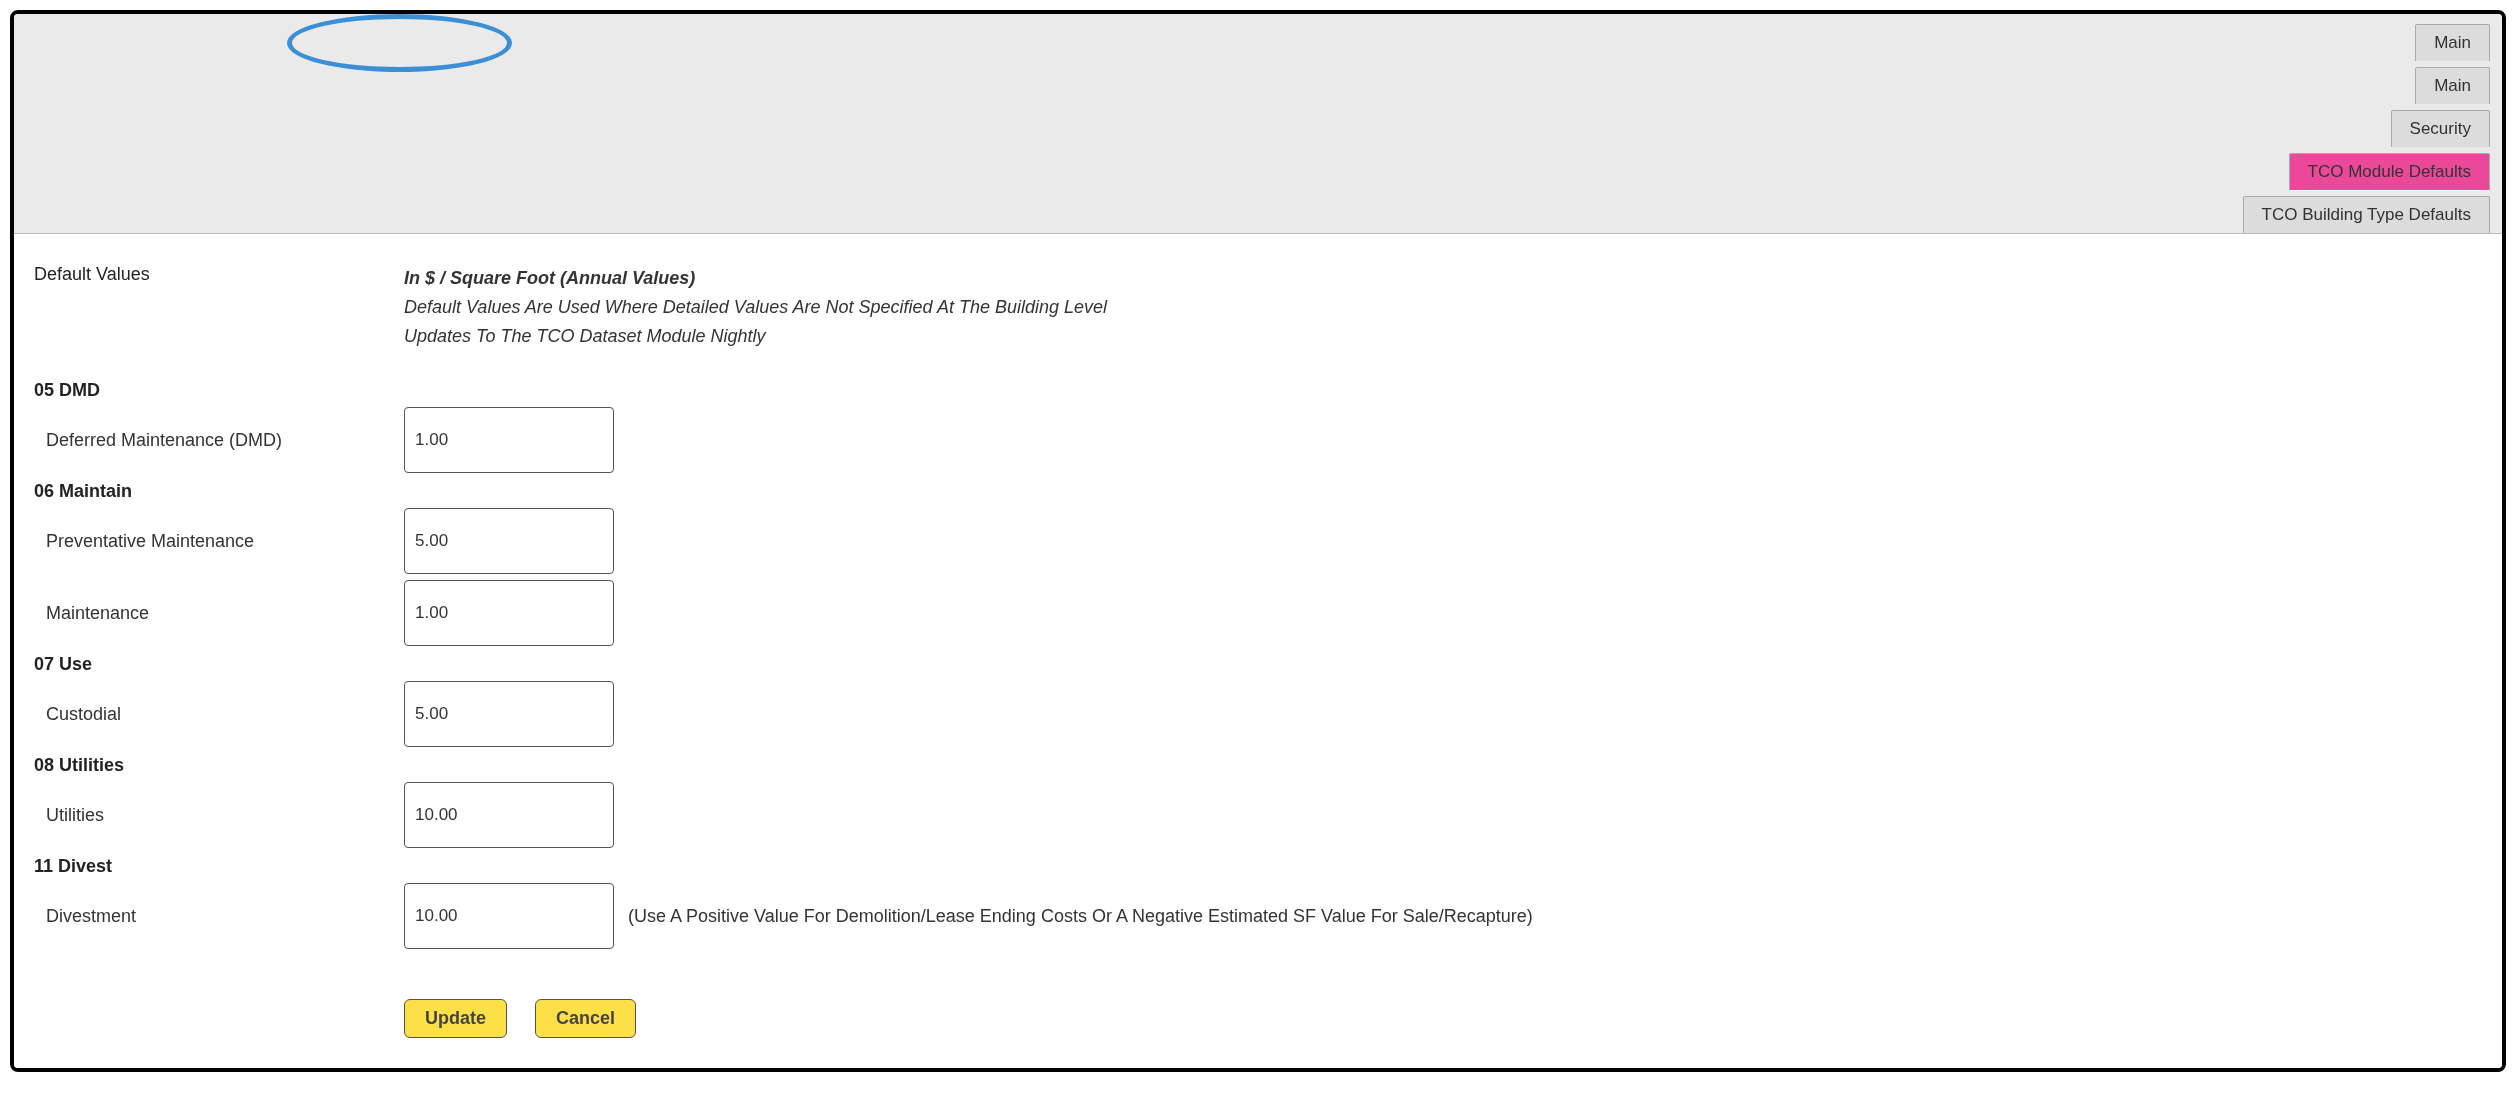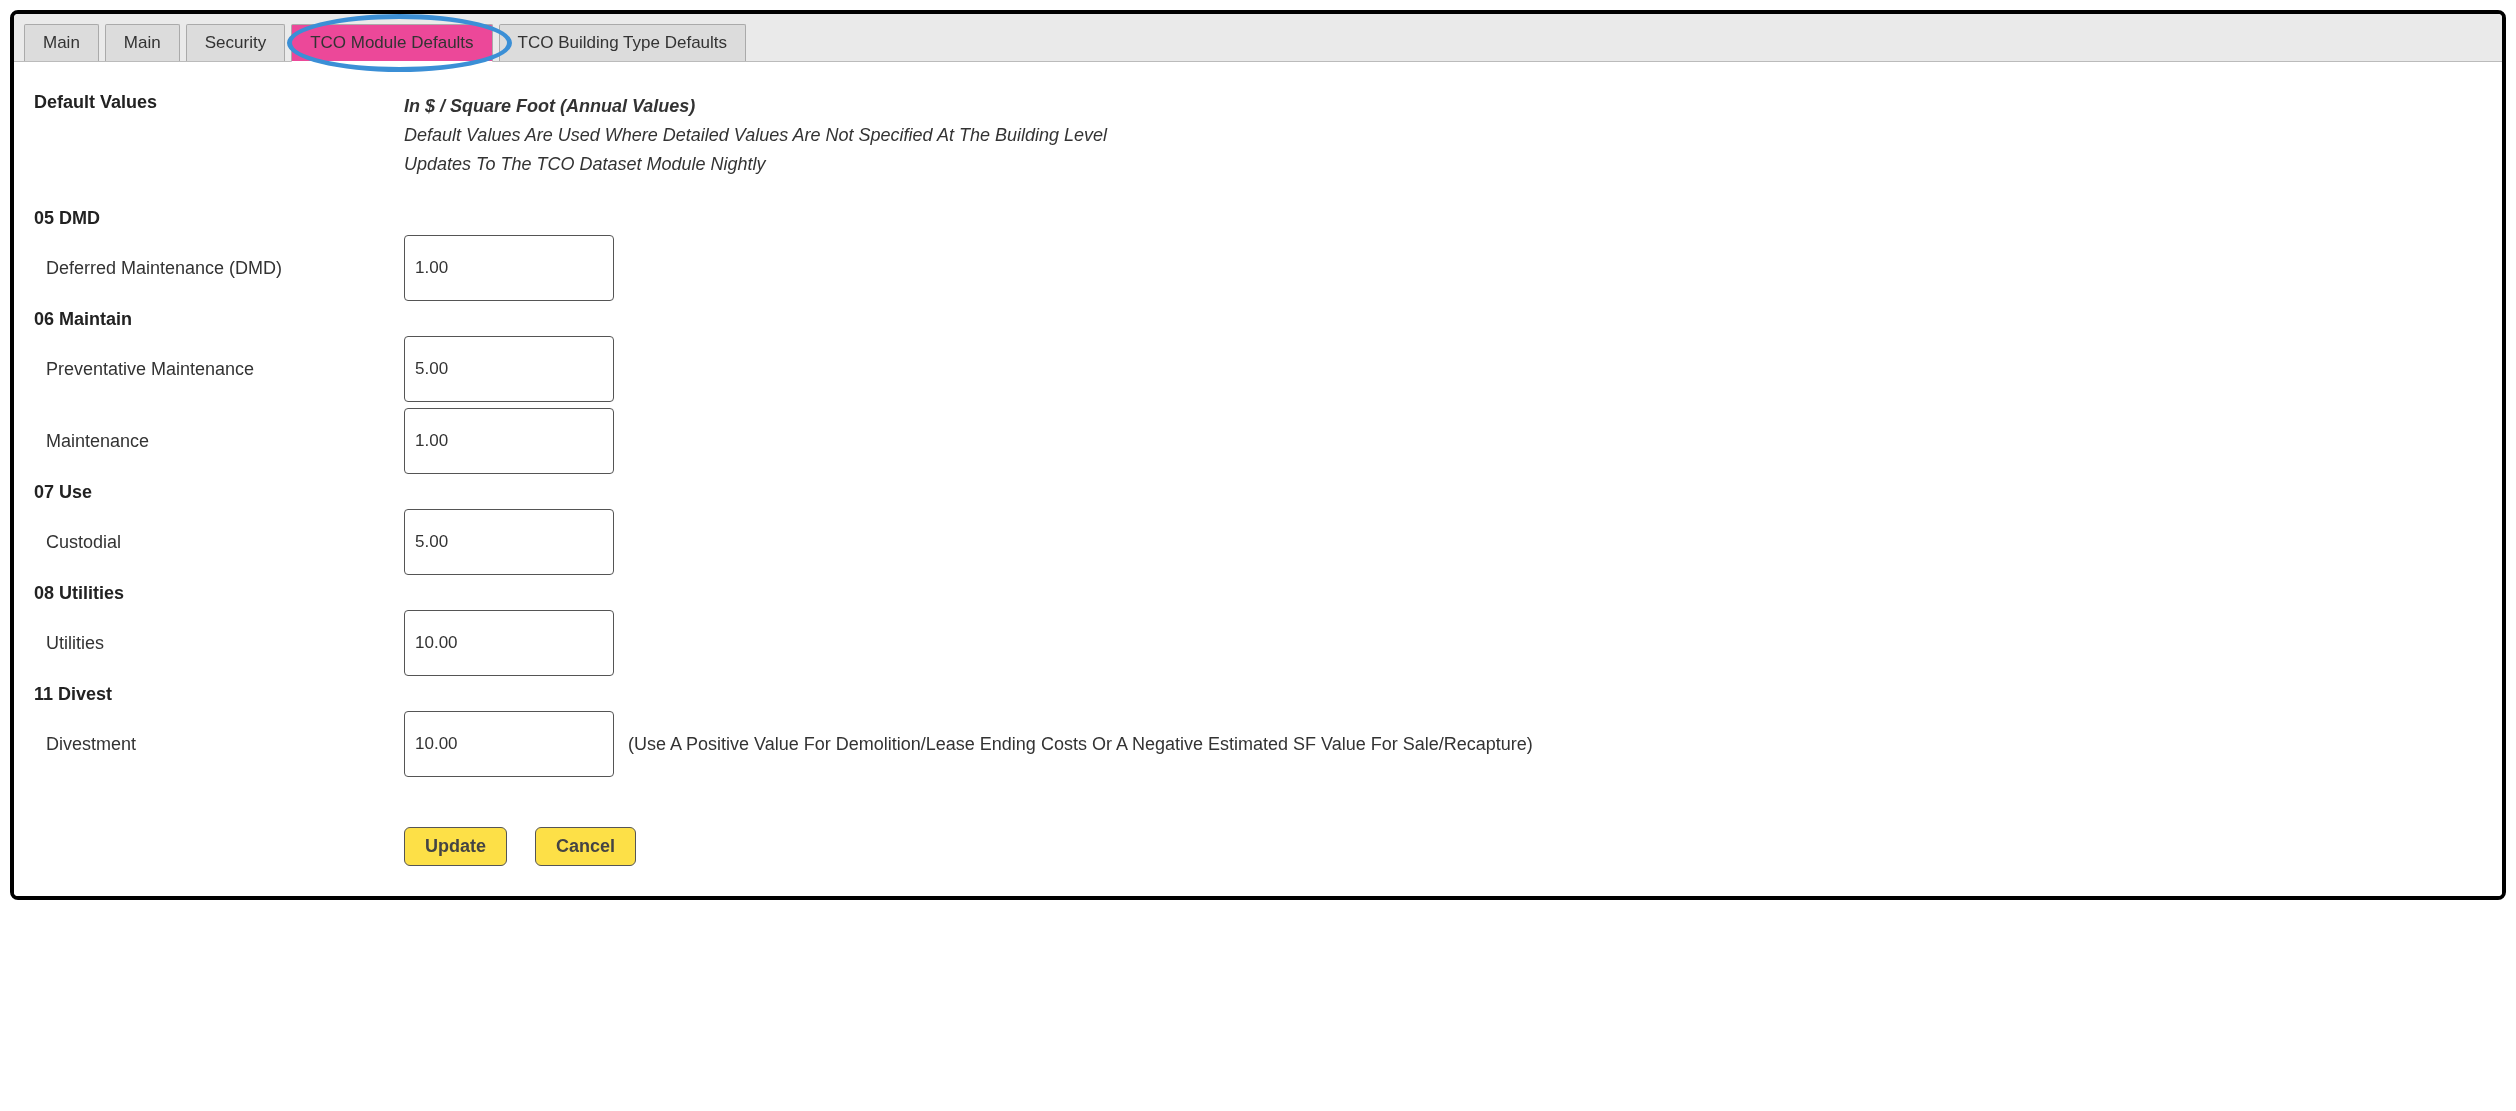--- a/index.html
+++ b/index.html
@@ -19,20 +19,21 @@
       overflow: hidden;
     }
     .tab-bar {
       background: #eaeaea;
       border-bottom: 1px solid #bbb;
       display: flex;
       align-items: flex-end;
       padding: 10px 12px 0 10px;
       gap: 6px;
       position: relative;
+      flex-direction: column;
     }
     .tab {
       padding: 8px 18px;
       font-size: 17px;
       color: #333;
       background: #dcdcdc;
       border: 1px solid #aaa;
       border-bottom: none;
       border-top-left-radius: 2px;
       border-top-right-radius: 2px;
@@ -61,21 +62,21 @@
     }
     .label-col {
       width: 370px;
       flex-shrink: 0;
     }
     .value-col {
       flex: 1;
       font-style: italic;
     }
     .section-title {
-      font-weight: bold;
+      font-weight: normal;
       font-size: 18px;
       color: #222;
     }
     .header-desc {
       font-size: 18px;
       color: #333;
       line-height: 1.6;
     }
     .header-desc .bold {
       font-weight: bold;

